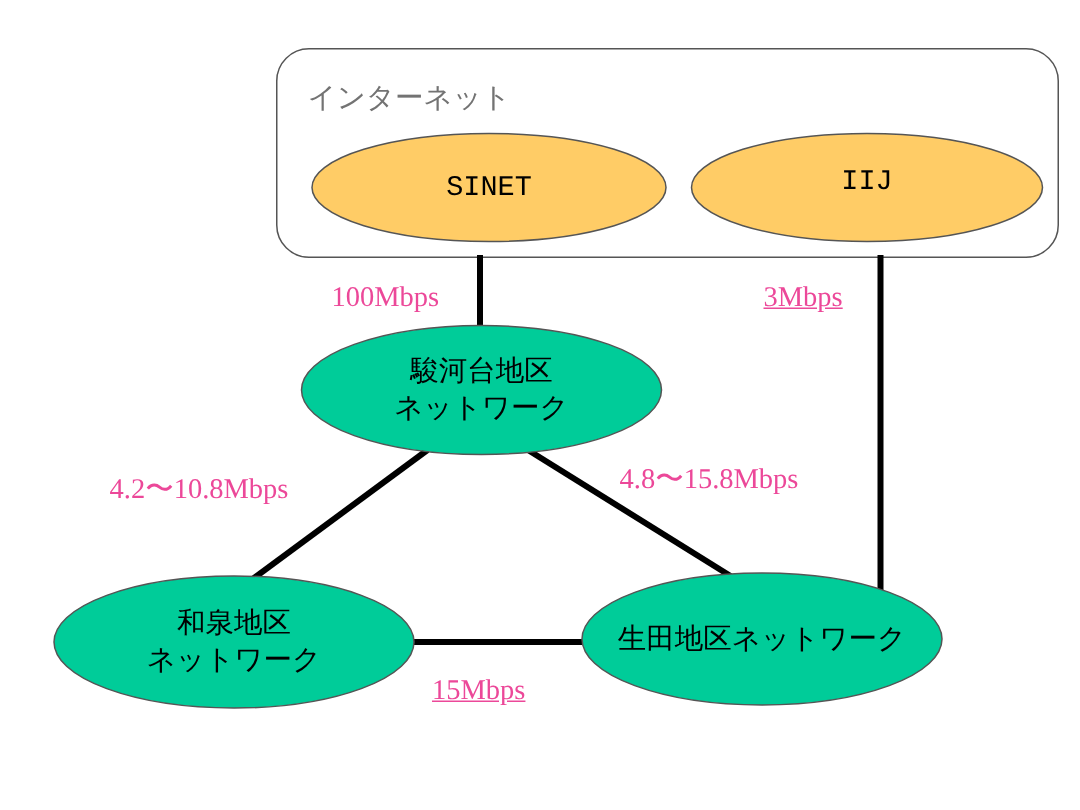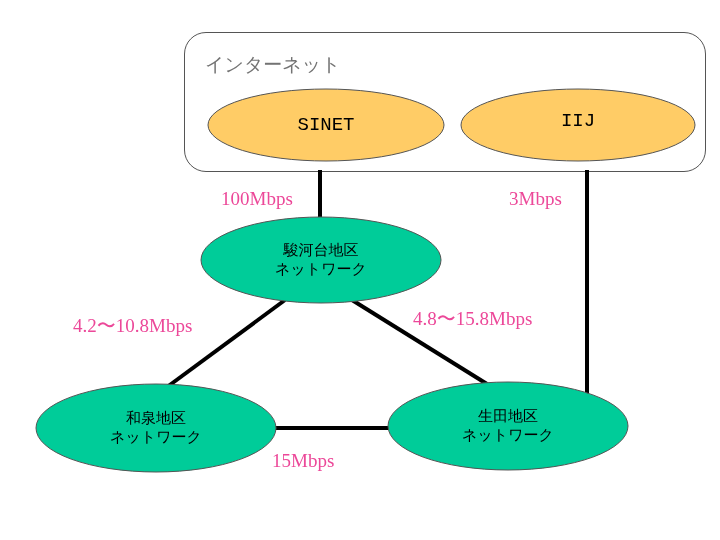--- a/index.html
+++ b/index.html
@@ -2,21 +2,21 @@
 <html><head>
 <meta charset="utf-8">
 <style>
   html,body{margin:0;padding:0;background:#fff;}
   body{width:720px;height:540px;position:relative;overflow:hidden;font-family:"DejaVu Sans",sans-serif;}
   svg{position:absolute;left:0;top:0;}
   .box{position:absolute;left:184px;top:32px;width:522px;height:140px;border:1px solid #555;border-radius:22px;background:#fff;box-sizing:border-box;}
   .title{position:absolute;left:205px;top:52px;font-size:19px;color:#737373;}
   .node{position:absolute;display:flex;align-items:center;justify-content:center;text-align:center;line-height:1.3;}
   .serif{font-family:Liberation Mono, monospace;font-size:19px;}
-  .jp{font-size:15px;}
+  .jp{font-size:19px;}
   .lbl{position:absolute;font-family:"Liberation Serif",serif;font-size:19px;color:#ec4899;white-space:nowrap;}
 </style>
 </head>
 <body>
 
 <div class="box"></div>
 <div class="title">インターネット</div>
 
 <svg width="720" height="540">
   <line x1="320" y1="170" x2="320" y2="222" stroke="#000" stroke-width="4"></line>
@@ -39,22 +39,22 @@
   </div>
 
 <div class="node jp" style="left:201px;top:217px;width:240px;height:86px;flex-direction:column;">
   <span>駿河台地区</span>
   <span>ネットワーク</span>
 </div>
 <div class="node jp" style="left:36px;top:384px;width:240px;height:88px;flex-direction:column;">
   <span>和泉地区</span>
   <span>ネットワーク</span>
 </div>
-<div class="node jp" style="left:388px;top:382px;width:240px;height:88px;flex-direction:column;">
+<div class="node jp" style="left:388px;top:382px;width:240px;height:88px;">
   <span>生田地区</span>
   <span>ネットワーク</span>
 </div>
 
 <div class="lbl" style="left:221px;top:188px;">100Mbps</div>
-<div class="lbl" style="left:509px;top:188px;">3Mbps</div>
+<div class="lbl" style="left:509px;top:188px;text-decoration:underline;">3Mbps</div>
 <div class="lbl" style="left:73px;top:313px;">4.2〜10.8Mbps</div>
 <div class="lbl" style="left:413px;top:306px;">4.8〜15.8Mbps</div>
-<div class="lbl" style="left:272px;top:450px;">15Mbps</div>
+<div class="lbl" style="left:288px;top:450px;text-decoration:underline;">15Mbps</div>
 
 </body></html>

